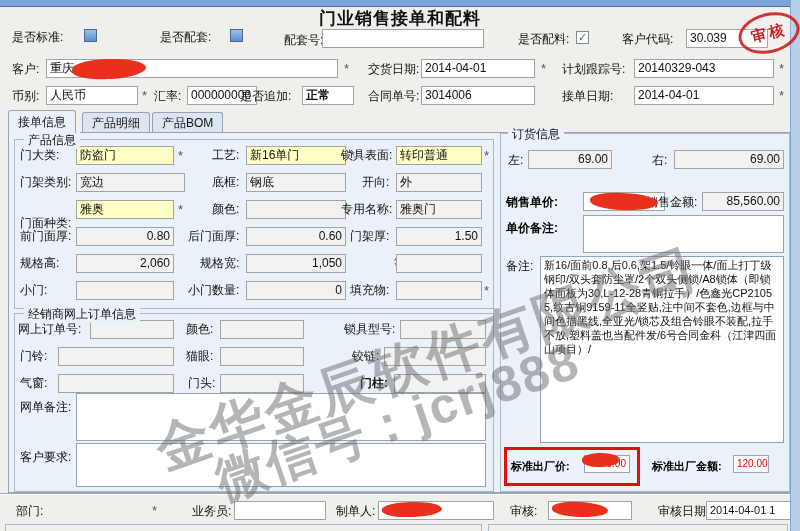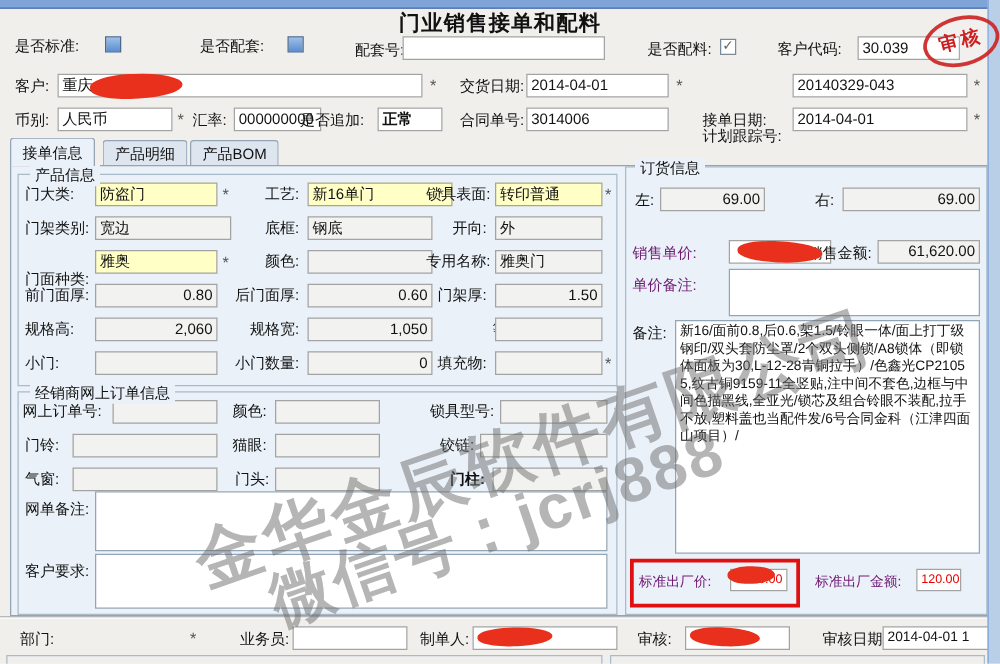--- a/index.html
+++ b/index.html
@@ -1,21 +1,21 @@
 <!DOCTYPE html>
 <html><head>
 <meta charset="utf-8">
 <style>
   html,body{margin:0;padding:0;}
   #screen{position:relative;width:800px;height:531px;overflow:hidden;background:#f0efec;
     font-family:"Liberation Sans",sans-serif;color:#111;}
   .topbar{position:absolute;left:0;top:0;width:800px;height:6px;background:#7ea4d8;border-bottom:1px solid #4a6ea8;}
   .rightbar{position:absolute;right:0;top:0;width:9px;height:531px;background:#b9cfe8;border-left:1px solid #7ea4d8;}
   .lbl{position:absolute;font-size:12px;white-space:nowrap;line-height:14px;}
-  .red{color:#701a75;font-weight:normal;}
+  .red{color:#000000;font-weight:bold;}
   .ast{position:absolute;color:#555;font-size:13px;}
   .fld{position:absolute;height:19px;box-sizing:border-box;background:#fff;border:1px solid #a3a3a3;
     font-size:12px;line-height:17px;padding:0 3px;white-space:nowrap;overflow:hidden;}
   .ro{background:#f2f2f0;}
   .req{background:#ffffc6;}
   .num{text-align:right;}
   .ta{position:absolute;box-sizing:border-box;background:#fff;border:1px solid #93a5b5;font-size:11px;
     line-height:14px;padding:1px 3px;overflow:hidden;word-break:break-all;}
   .grp{position:absolute;border:1px solid #a9bac9;}
   .grp-title{position:absolute;font-size:12px;background:#eaf1f8;padding:0 4px;z-index:2;white-space:nowrap;}
@@ -58,21 +58,21 @@
   <div class="lbl" style="left:622px;top:32px;">客户代码:</div>
   <div class="fld" style="left:686px;top:29px;width:82px;">30.039</div>
   <div class="stamp">审核</div>
 
   <div class="lbl" style="left:12px;top:62px;">客户:</div>
   <div class="fld" style="left:46px;top:59px;width:292px;">重庆</div>
   <div class="ast" style="left:344px;top:61px;">*</div>
   <div class="lbl" style="left:368px;top:62px;">交货日期:</div>
   <div class="fld" style="left:421px;top:59px;width:114px;">2014-04-01</div>
   <div class="ast" style="left:541px;top:61px;">*</div>
-  <div class="lbl" style="left:562px;top:62px;margin-top:40px;">计划跟踪号:</div>
+  <div class="lbl" style="left:562px;top:62px;">计划跟踪号:</div>
   <div class="fld" style="left:634px;top:59px;width:140px;">20140329-043</div>
   <div class="ast" style="left:779px;top:61px;">*</div>
 
   <div class="lbl" style="left:12px;top:89px;">币别:</div>
   <div class="fld" style="left:46px;top:86px;width:92px;">人民币</div>
   <div class="ast" style="left:142px;top:88px;">*</div>
   <div class="lbl" style="left:154px;top:89px;">汇率:</div>
   <div class="fld" style="left:187px;top:86px;width:70px;">000000000</div>
   <div class="lbl" style="left:240px;top:89px;">是否追加:</div>
   <div class="fld" style="left:302px;top:86px;width:52px;font-weight:bold;">正常</div>
@@ -87,21 +87,21 @@
   <div class="tab" style="left:152px;top:112px;">产品BOM</div>
   <div class="tabpage"></div>
 
   <div class="grp" style="left:14px;top:139px;width:478px;height:168px;"></div>
   <div class="grp-title" style="left:24px;top:132px;">产品信息</div>
 
   <div class="lbl" style="left:20px;top:148px;">门大类:</div>
   <div class="fld req" style="left:76px;top:146px;width:98px;">防盗门</div>
   <div class="ast" style="left:178px;top:148px;">*</div>
   <div class="lbl" style="left:212px;top:148px;">工艺:</div>
-  <div class="fld req" style="left:246px;top:146px;width:116px;">新16单门</div>
+  <div class="fld req" style="left:246px;top:146px;width:100px;">新16单门</div>
   <div class="ast" style="left:350px;top:148px;">*</div>
 
   <div class="lbl" style="left:341px;top:148px;">锁具表面:</div>
   <div class="fld req" style="left:396px;top:146px;width:86px;">转印普通</div>
   <div class="ast" style="left:484px;top:148px;">*</div>
 
   <div class="lbl" style="left:20px;top:175px;">门架类别:</div>
   <div class="fld ro" style="left:76px;top:173px;width:109px;">宽边</div>
   <div class="lbl" style="left:212px;top:175px;">底框:</div>
   <div class="fld ro" style="left:246px;top:173px;width:100px;">钢底</div>
@@ -171,21 +171,21 @@
   <div class="grp-title" style="left:508px;top:126px;">订货信息</div>
 
   <div class="lbl" style="left:508px;top:153px;">左:</div>
   <div class="fld ro num" style="left:528px;top:150px;width:84px;">69.00</div>
   <div class="lbl" style="left:652px;top:153px;">右:</div>
   <div class="fld ro num" style="left:674px;top:150px;width:110px;">69.00</div>
 
   <div class="lbl red" style="left:506px;top:195px;">销售单价:</div>
   <div class="fld" style="left:583px;top:192px;width:82px;"></div>
   <div class="lbl" style="left:646px;top:195px;">销售金额:</div>
-  <div class="fld ro num" style="left:702px;top:192px;width:82px;">61,620.00</div>
+  <div class="fld ro num" style="left:702px;top:192px;width:82px;">85,560.00</div>
 
   <div class="lbl red" style="left:506px;top:221px;">单价备注:</div>
   <div class="ta" style="left:583px;top:215px;width:201px;height:38px;"></div>
 
   <div class="lbl" style="left:506px;top:259px;">备注:</div>
   <div class="ta" style="left:540px;top:256px;width:244px;height:187px;">新16/面前0.8,后0.6,架1.5/铃眼一体/面上打丁级钢印/双头套防尘罩/2个双头侧锁/A8锁体（即锁体面板为30,L-12-28青铜拉手）/色鑫光CP21055,纹古铜9159-11全竖贴,注中间不套色,边框与中间色描黑线,全亚光/锁芯及组合铃眼不装配,拉手不放,塑料盖也当配件发/6号合同金科（江津四面山项目）/</div>
 
   <div class="redbox" style="left:504px;top:447px;width:130px;height:33px;"></div>
   <div class="lbl red" style="left:511px;top:459px;font-size:11px;">标准出厂价:</div>
   <div class="fld num redval" style="left:584px;top:455px;width:46px;height:18px;font-size:10px;line-height:16px;">740.00</div>

